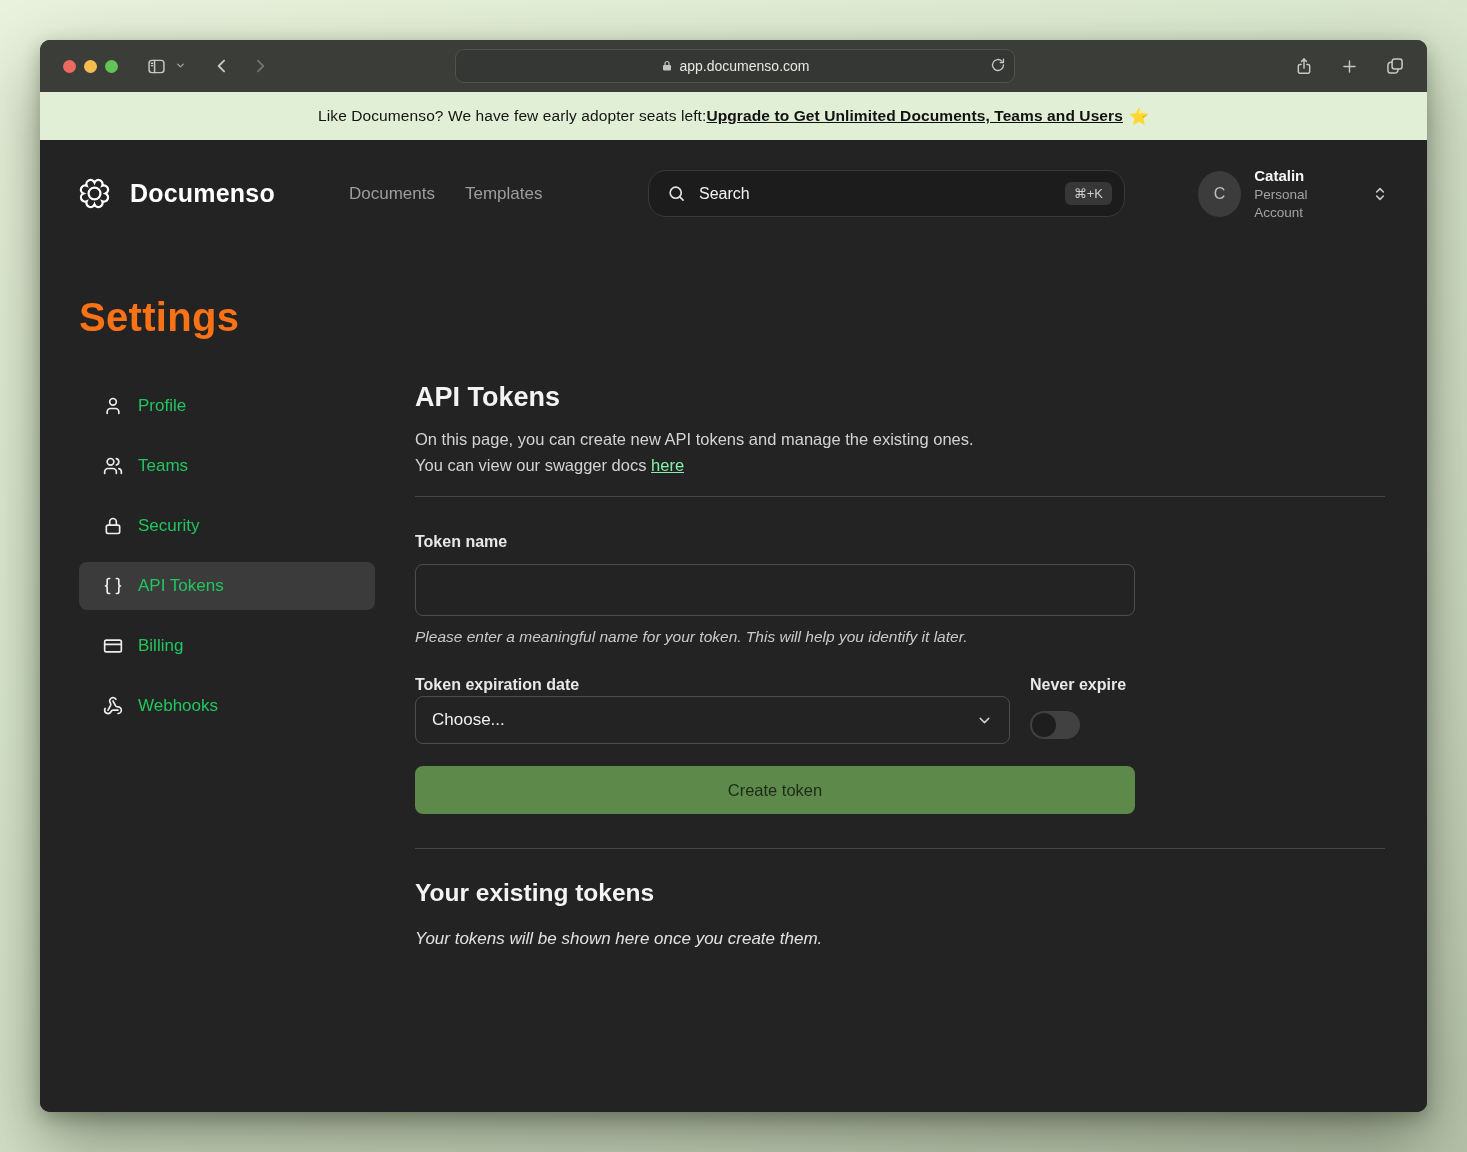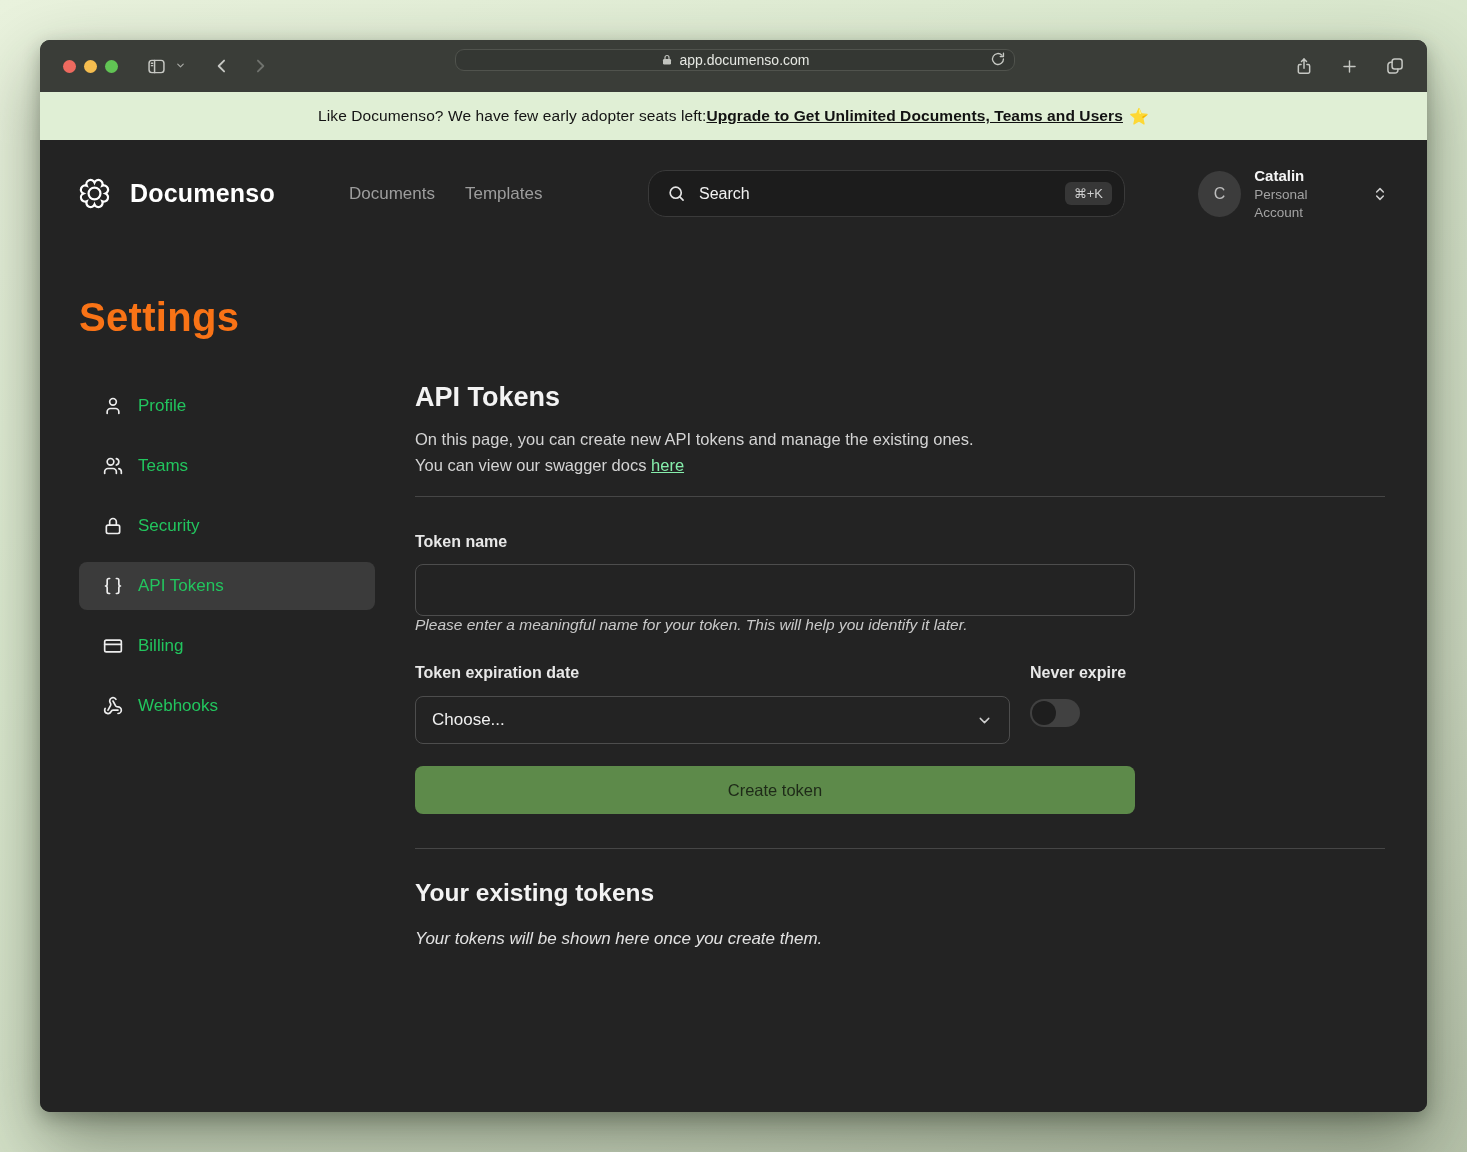--- a/index.html
+++ b/index.html
@@ -19,21 +19,21 @@
   .chrome { height:52px; background:#3a3d38; display:flex; align-items:center; padding:0 14px; position:relative; }
   .lights { display:flex; gap:8px; margin-left:9px; }
   .light { width:13px; height:13px; border-radius:50%; }
   .light.red{ background:#ee6a5f; } .light.yellow{ background:#f5bd4f; } .light.green{ background:#61c454; }
   .chrome-btn { background:none; border:none; color:#c6c8c3; display:flex; align-items:center; justify-content:center; padding:0 6px; height:30px; cursor:default; }
   .chrome-btn svg { display:block; }
   .chrome-btn.dim { color:#70736e; }
   .chrome-left { display:flex; align-items:center; margin-left:22px; gap:6px; }
   .chev-tiny { color:#a7a9a4; margin-left:-4px; }
   .urlbar {
-    position:absolute; left:415px; top:9px; width:560px; height:22px;
+    position:absolute; left:415px; top:9px; width:560px; height:34px;
     border:1px solid #50534d; border-radius:9px; background:#343733;
     display:flex; align-items:center; justify-content:center; color:#e6e8e3; font-size:14px; gap:7px;
   }
   .urlbar .reload { position:absolute; right:8px; color:#c6c8c3; }
   .url-lock { color:#c2c4bf; display:flex; }
   .chrome-right { position:absolute; right:16px; top:0; height:52px; display:flex; align-items:center; gap:14px; }
   
   .banner {
     height:48px; background:#e0efd5; display:flex; align-items:center; justify-content:center;
     font-size:15.5px; font-weight:500; color:#141414; letter-spacing:.1px;
@@ -76,26 +76,26 @@
   .main-desc { margin-top:14px; font-size:16.5px; line-height:25.5px; color:#d3d3d3; }
   .main-desc a { color:#86efac; text-decoration:underline; cursor:pointer; }
   .divider { border-top:1px solid #464646; margin-top:18px; }
   .divider2 { border-top:1px solid #464646; margin-top:34px; }
   .field-label { margin-top:36px; font-size:16px; font-weight:600; color:#e8e8e8; }
   .text-input {
     margin-top:13px; width:720px; height:52px; background:transparent; border:1px solid #4d4d4d;
     border-radius:8px; color:#f0f0f0; font-size:17px; padding:0 16px; outline:none;
     font-family:"Liberation Sans","DejaVu Sans",sans-serif;
   }
-  .helper { font-size:15.5px; font-style:italic; color:#c9c9c9; }
+  .helper { margin-top:12px; font-size:15.5px; font-style:italic; color:#c9c9c9; }
   .exp-row { display:flex; margin-top:30px; }
   .exp-col { width:595px; }
   .exp-label { font-size:16px; font-weight:600; color:#e8e8e8; }
   .select {
-    margin-top:14px; height:48px; border:1px solid #4d4d4d; border-radius:8px;
+    margin-top:2px; height:48px; border:1px solid #4d4d4d; border-radius:8px;
     display:flex; align-items:center; padding:0 16px; font-size:17px; color:#f0f0f0; cursor:pointer; position:relative;
   }
   .select .sel-chev { position:absolute; right:16px; color:#cfcfcf; display:flex; }
   .never-col { margin-left:20px; }
   .toggle { margin-top:17px; width:50px; height:28px; border-radius:14px; background:#414141; position:relative; cursor:pointer; }
   .toggle .knob { position:absolute; left:2px; top:2px; width:24px; height:24px; border-radius:50%; background:#1e1e1e; }
   .submit-btn {
     margin-top:22px; width:720px; height:48px; border:none; border-radius:8px;
     background:#5d8a4a; color:#1e2a18; font-size:16.5px; font-weight:500; cursor:pointer;
     font-family:"Liberation Sans","DejaVu Sans",sans-serif;

